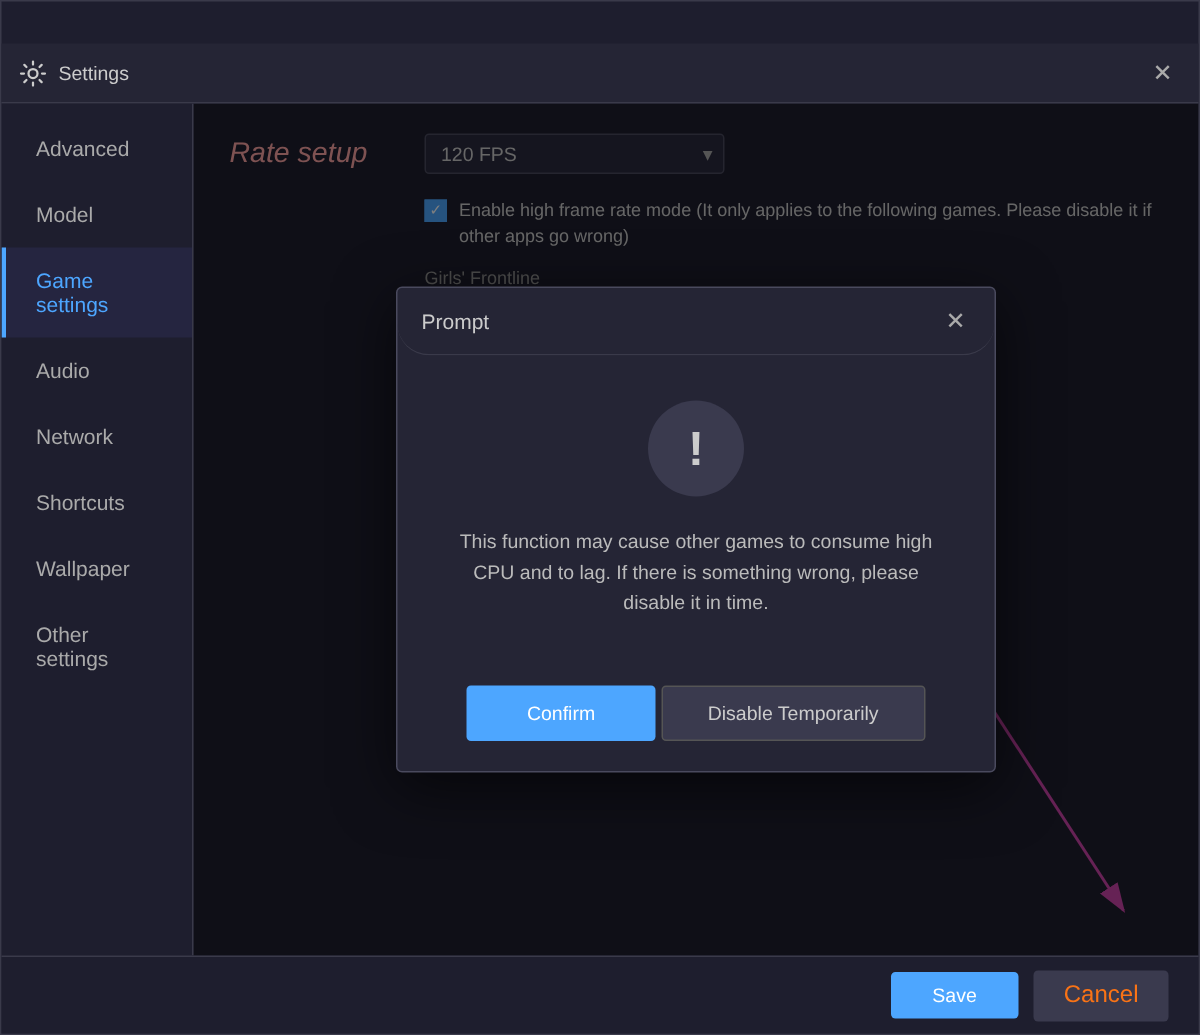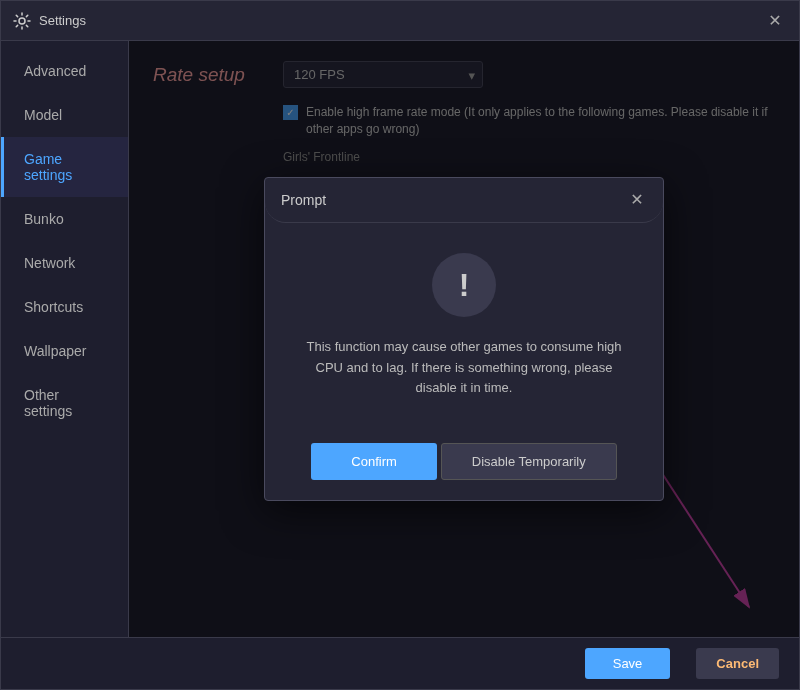--- a/index.html
+++ b/index.html
@@ -22,20 +22,21 @@
       flex-direction: column;
     }
     .title-bar {
       background: #252535;
       height: 40px;
       display: flex;
       align-items: center;
       padding: 0 12px;
       border-bottom: 1px solid #3a3a4a;
       flex-shrink: 0;
+      margin-top: 28px;
     }
     .title-bar-icon {
       width: 18px;
       height: 18px;
       margin-right: 8px;
       color: #ccc;
     }
     .title-bar-text {
       color: #ccc;
       font-size: 13px;
@@ -196,41 +197,40 @@
       font-size: 12px;
     }
     .bottom-bar {
       height: 52px;
       background: #1e1e2e;
       border-top: 1px solid #3a3a4a;
       display: flex;
       align-items: center;
       justify-content: flex-end;
       padding: 0 20px;
-      gap: 26px;
+      gap: 10px;
       flex-shrink: 0;
     }
     .btn-save {
       background: #4da6ff;
       color: white;
       border: none;
       padding: 8px 28px;
       font-size: 13px;
       border-radius: 3px;
       cursor: pointer;
     }
     .btn-cancel {
       background: #3a3a4e;
-      color: #fdba74;
+      color: #f97316;
       border: none;
       padding: 8px 20px;
-      font-size: 13px;
-      border-radius: 3px;
-      cursor: pointer;
-      font-weight: bold;
+      font-size: 16px;
+      border-radius: 3px;
+      cursor: pointer;
     }
     
     .overlay {
       position: absolute;
       top: 0; left: 0; right: 0; bottom: 0;
       background: rgba(0,0,0,0.5);
       display: flex;
       align-items: center;
       justify-content: center;
       z-index: 10;
@@ -341,21 +341,21 @@
     <span class="title-bar-text">Settings</span>
     <div class="title-bar-close">✕</div>
   </div>
 
   <div class="content">
 
     <div class="sidebar">
       <div class="sidebar-item">Advanced</div>
       <div class="sidebar-item">Model</div>
       <div class="sidebar-item active">Game settings</div>
-      <div class="sidebar-item">Bunko</div>
+      <div class="sidebar-item">Audio</div>
       <div class="sidebar-item">Network</div>
       <div class="sidebar-item">Shortcuts</div>
       <div class="sidebar-item">Wallpaper</div>
       <div class="sidebar-item">Other settings</div>
     </div>
 
     <div class="main-content">
 
       <div class="setting-row">
         <span class="setting-label">Rate setup</span>

